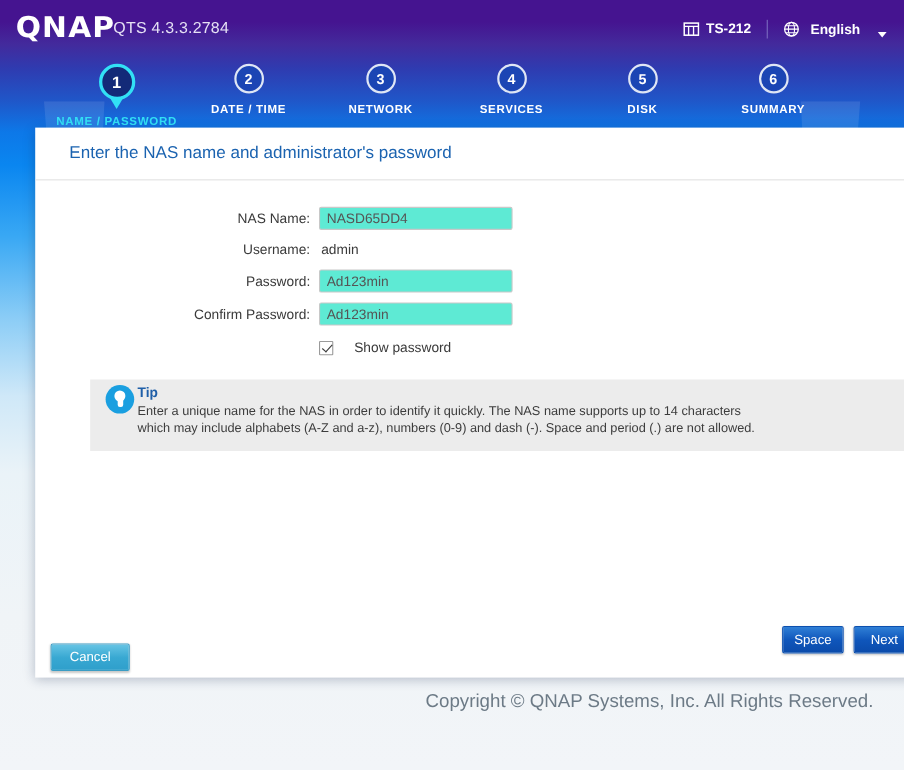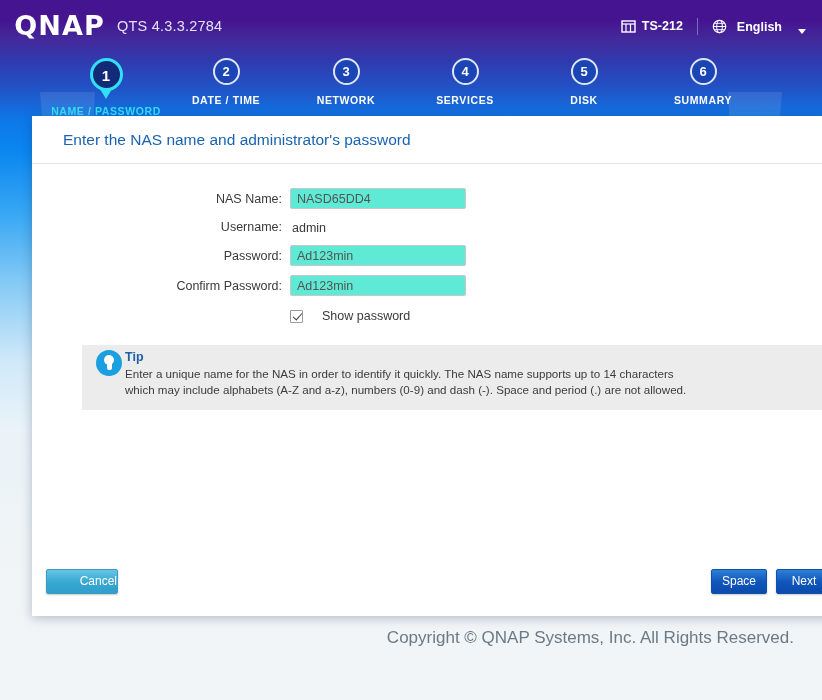--- a/index.html
+++ b/index.html
@@ -33,21 +33,21 @@
     height: 52px; display: flex; align-items: center;
     padding: 0 16px 0 16px;
   }
   .logo {
     font-size: 26px; font-weight: bold; color: #ffffff;
     letter-spacing: 1px; line-height: 1;
     font-family: "DejaVu Sans", sans-serif;
     transform: scaleX(1.04);
   }
   .version {
-    color: #e6e2f5; font-size: 14.5px; margin-left: 14px;
+    color: #e6e2f5; font-size: 14.5px; 
     letter-spacing: .2px;
   }
   .header-right {
     margin-left: auto; display: flex; align-items: center;
     color: #ffffff; font-size: 12.5px; font-weight: bold;
   }
   .model-box { display: flex; align-items: center; gap: 6px; }
   .divider-v {
     width: 1px; height: 17px; background: #7b6bc0; margin: 0 14px;
   }
@@ -180,25 +180,24 @@
 
   
   .btn {
     display: inline-block; border-radius: 2px;
     color: #ffffff; font-size: 12px;
     text-align: center; cursor: pointer;
     border: 1px solid #1b5fa8;
     box-shadow: 0 1px 2px rgba(0,0,0,.22);
   }
   .btn-cancel {
-    position: absolute; left: 14px; bottom: 22px;
+    position: absolute; left: 14px; bottom: 6px;
     width: 72px; height: 25px; line-height: 23px;
     background: linear-gradient(180deg, #66c4e4 0%, #38a8d2 52%, #2f9fcb 100%);
     border: 1px solid #3a9cc4;
-    text-align: right;
   }
   .btn-nav {
     width: 56px; height: 25px; line-height: 23px;
     background: linear-gradient(180deg, #2f7fd6 0%, #0f56bb 52%, #0b4bab 100%);
     border: 1px solid #0d50ae;
   }
   .nav-right {
     position: absolute; right: 18px; bottom: 22px;
     display: flex; gap: 9px;
   }

